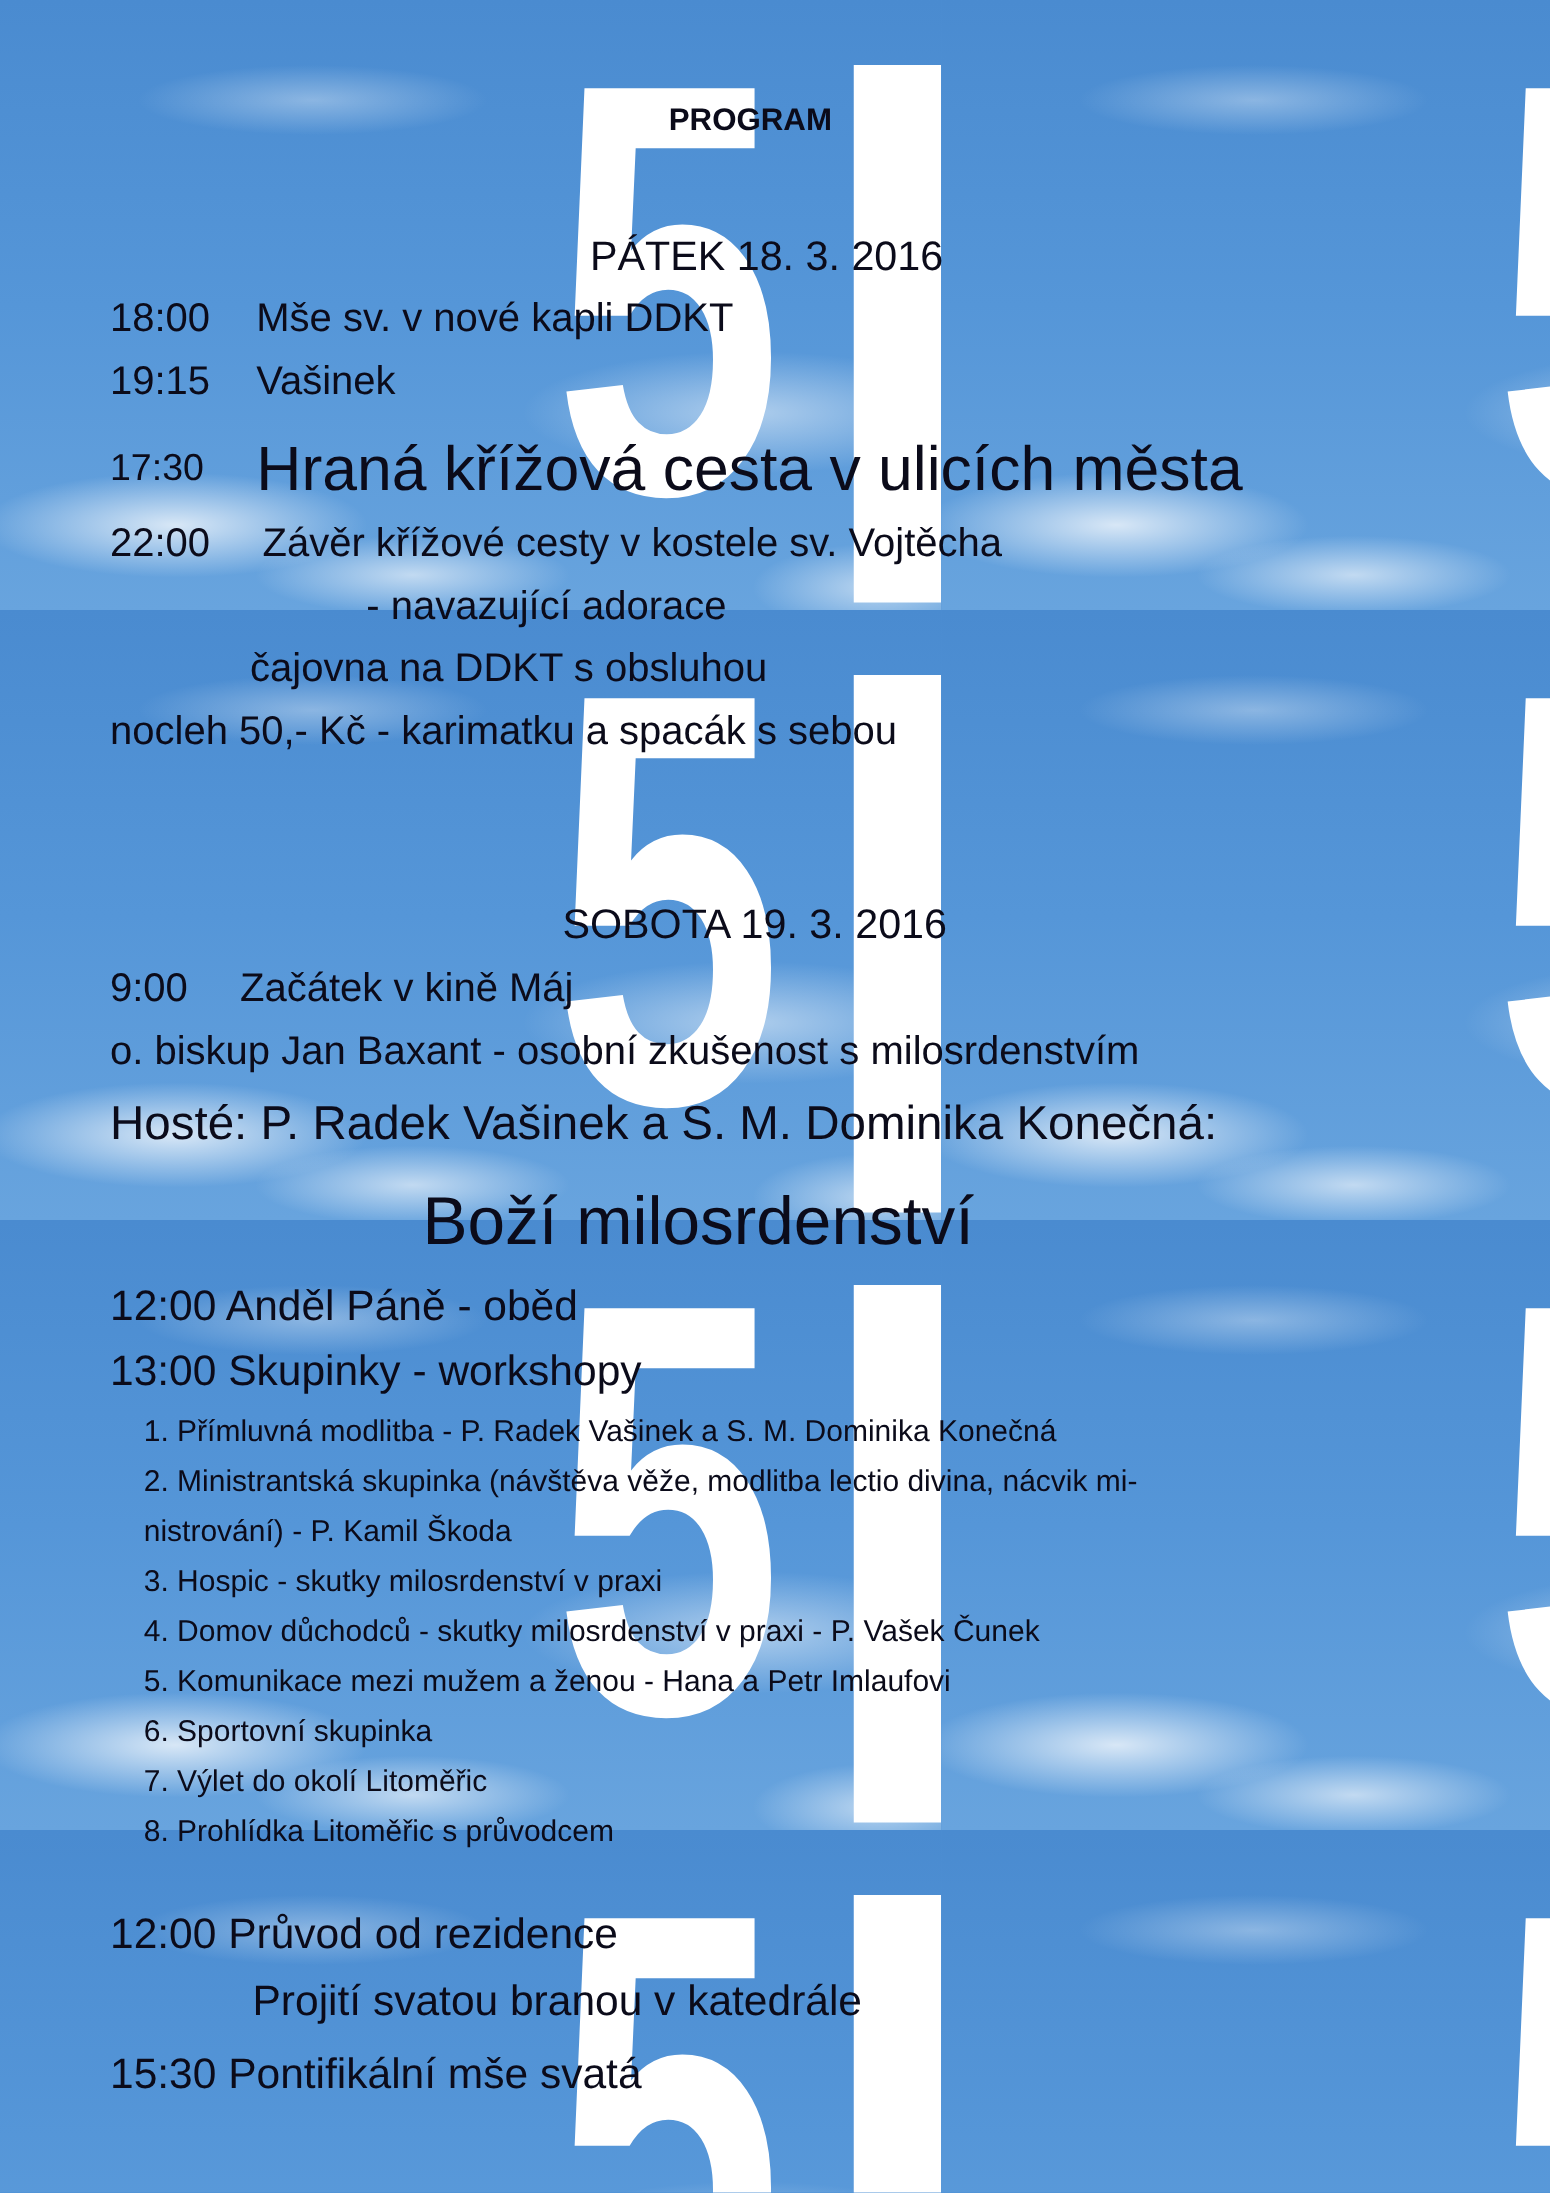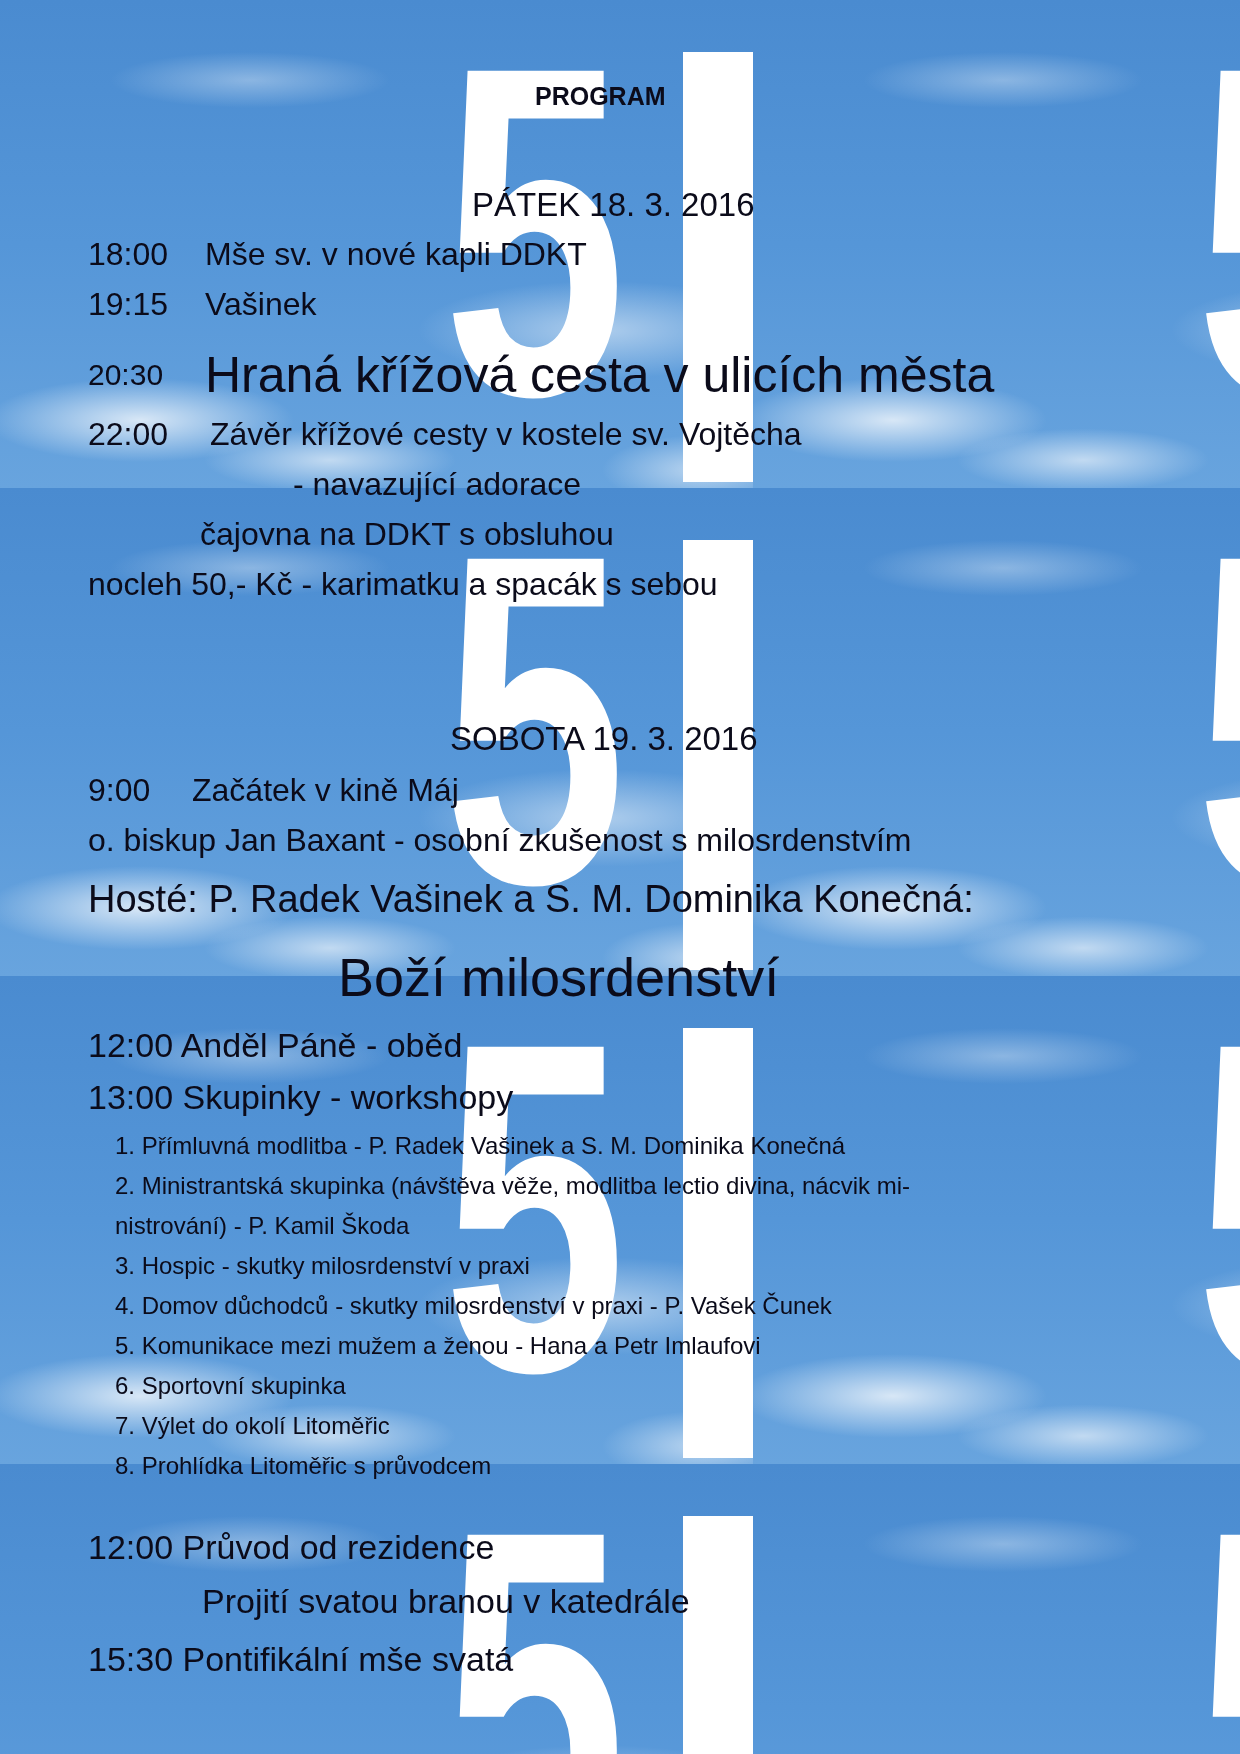--- a/index.html
+++ b/index.html
@@ -76,21 +76,21 @@
 
   <div class="line h-day" style="left:472px;top:186px">PÁTEK 18. 3. 2016</div>
 
   <div class="line l-md" style="left:88px;top:236px">
     <span class="time" style="width:117px">18:00</span><span>Mše sv. v nové kapli DDKT</span>
   </div>
   <div class="line l-md" style="left:88px;top:286px">
     <span class="time" style="width:117px">19:15</span><span>Vašinek</span>
   </div>
   <div class="line" style="left:88px;top:346px">
-    <span class="time" style="width:117px;font-size:30px;vertical-align:middle">20:30</span><span style="font-size:50px;vertical-align:middle">Hraná křížová cesta v ulicích města</span>
+    <span class="time" style="width:117px;font-size:30px;vertical-align:middle">17:30</span><span style="font-size:50px;vertical-align:middle">Hraná křížová cesta v ulicích města</span>
   </div>
   <div class="line l-md" style="left:88px;top:416px">
     <span class="time" style="width:122px">22:00</span><span>Závěr křížové cesty v kostele sv. Vojtěcha</span>
   </div>
   <div class="line l-md" style="left:293px;top:466px">- navazující adorace</div>
   <div class="line l-md" style="left:200px;top:516px">čajovna na DDKT s obsluhou</div>
   <div class="line l-md" style="left:88px;top:566px">nocleh 50,- Kč - karimatku a spacák s sebou</div>
 
   <div class="line h-day" style="left:450px;top:720px">SOBOTA 19. 3. 2016</div>
   <div class="line l-md" style="left:88px;top:772px">

